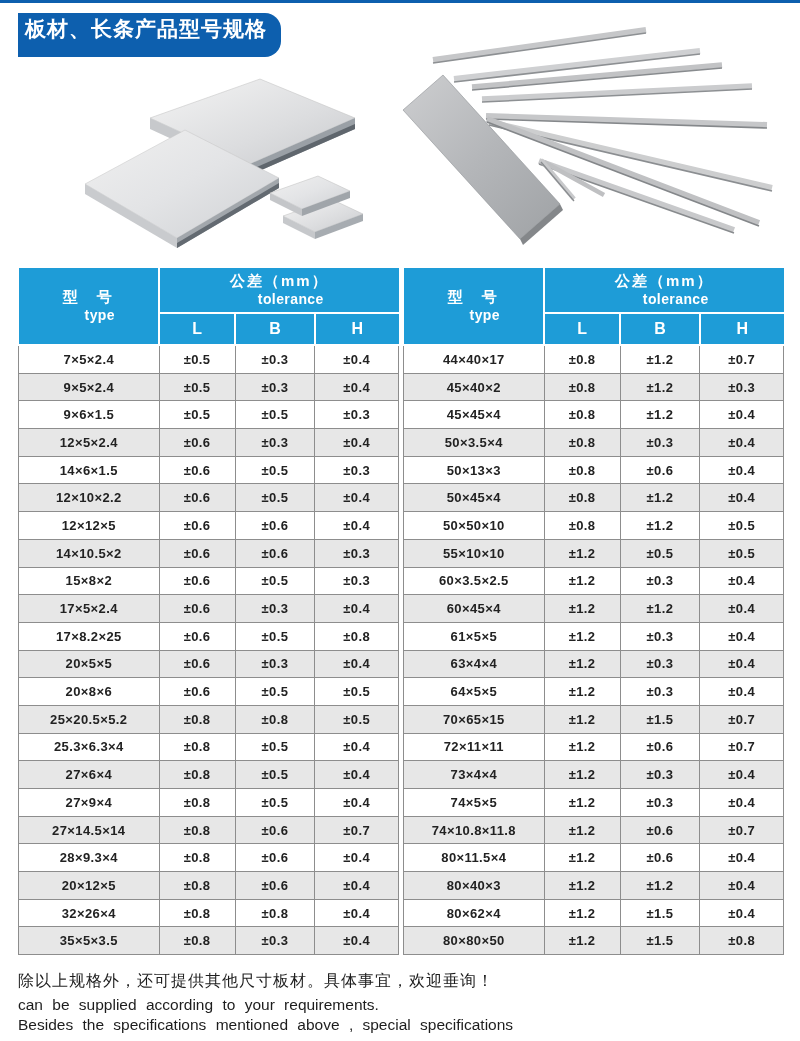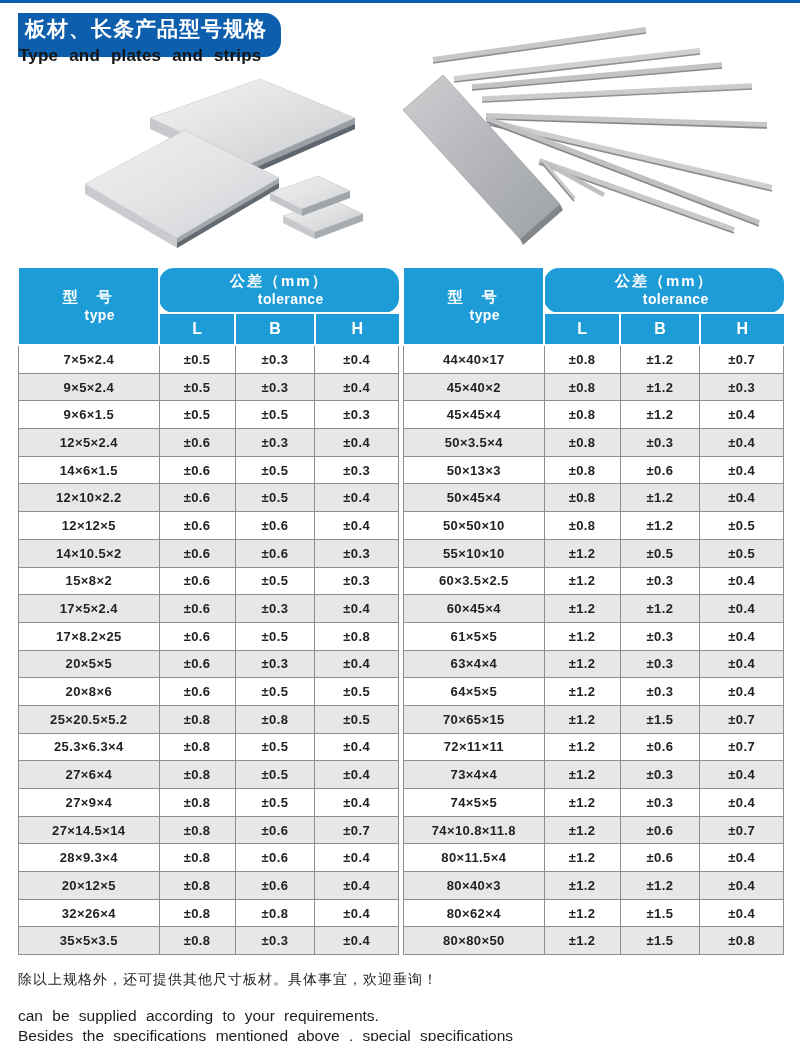--- a/index.html
+++ b/index.html
@@ -27,45 +27,44 @@
   table {width:100%; border-collapse:collapse; table-layout:fixed;}
   col.c-type {width:37%;} col.c-l {width:20%;} col.c-b {width:21%;} col.c-h {width:22%;}
 
   th {
     background:#1e9cd7; color:#fff; padding:0; border:2px solid #fff;
     font-weight:bold; vertical-align:middle;
   }
   tr.hrow1 th {height:44px;}
   tr.hrow2 th {height:30px; font-size:16px;}
   th.type-th {border-left:none; border-top:none;margin-top:44px;}
-  th.tol-th  {border-right:none; border-top:none;border-radius:15px;}
+  th.tol-th  {border-right:none; border-top:none;}
   th.lbh-last {border-right:none;}
   .th-cn {font-size:15px; letter-spacing:2px; line-height:1.25;}
   .th-en {font-size:14px; letter-spacing:0.4px; line-height:1.2;padding-left:23px;}
 
   td {
     border:1px solid #8d8d8d; height:26.7px; padding:0;
     text-align:center; vertical-align:middle;
     font-size:13px; font-weight:bold; color:#222; letter-spacing:0.4px;
     background:#fff;
   }
   tbody tr:nth-child(even) td {background:#e7e7e7;}
 
   .footer {position:absolute; left:18px; top:971px; width:766px; color:#1d1d1d;}
-  .footer-cn {font-size:14px; letter-spacing:1px; margin-bottom:17px;}
+  .footer-cn {font-size:16px; letter-spacing:1px; margin-bottom:3px;}
   .footer-en {font-size:15.5px; word-spacing:5px; line-height:1.28;}
 </style>
 </head>
 <body>
 
 <div class="page">
   <div class="top-line"></div>
 
   <div class="banner">板材、长条产品型号规格</div>
-  <div class="subtitle">Type and plates and strips</div>
 
   <div class="hero">
 
     <svg class="plates-svg" viewBox="0 0 330 186" xmlns="http://www.w3.org/2000/svg">
       <defs>
         <linearGradient id="gp1" x1="0" y1="0" x2="1" y2="1">
           <stop offset="0" stop-color="#f4f4f4"></stop>
             <stop offset="0.6" stop-color="#dcdddf"></stop>
             <stop offset="1" stop-color="#c8cacd"></stop>
         </linearGradient>

